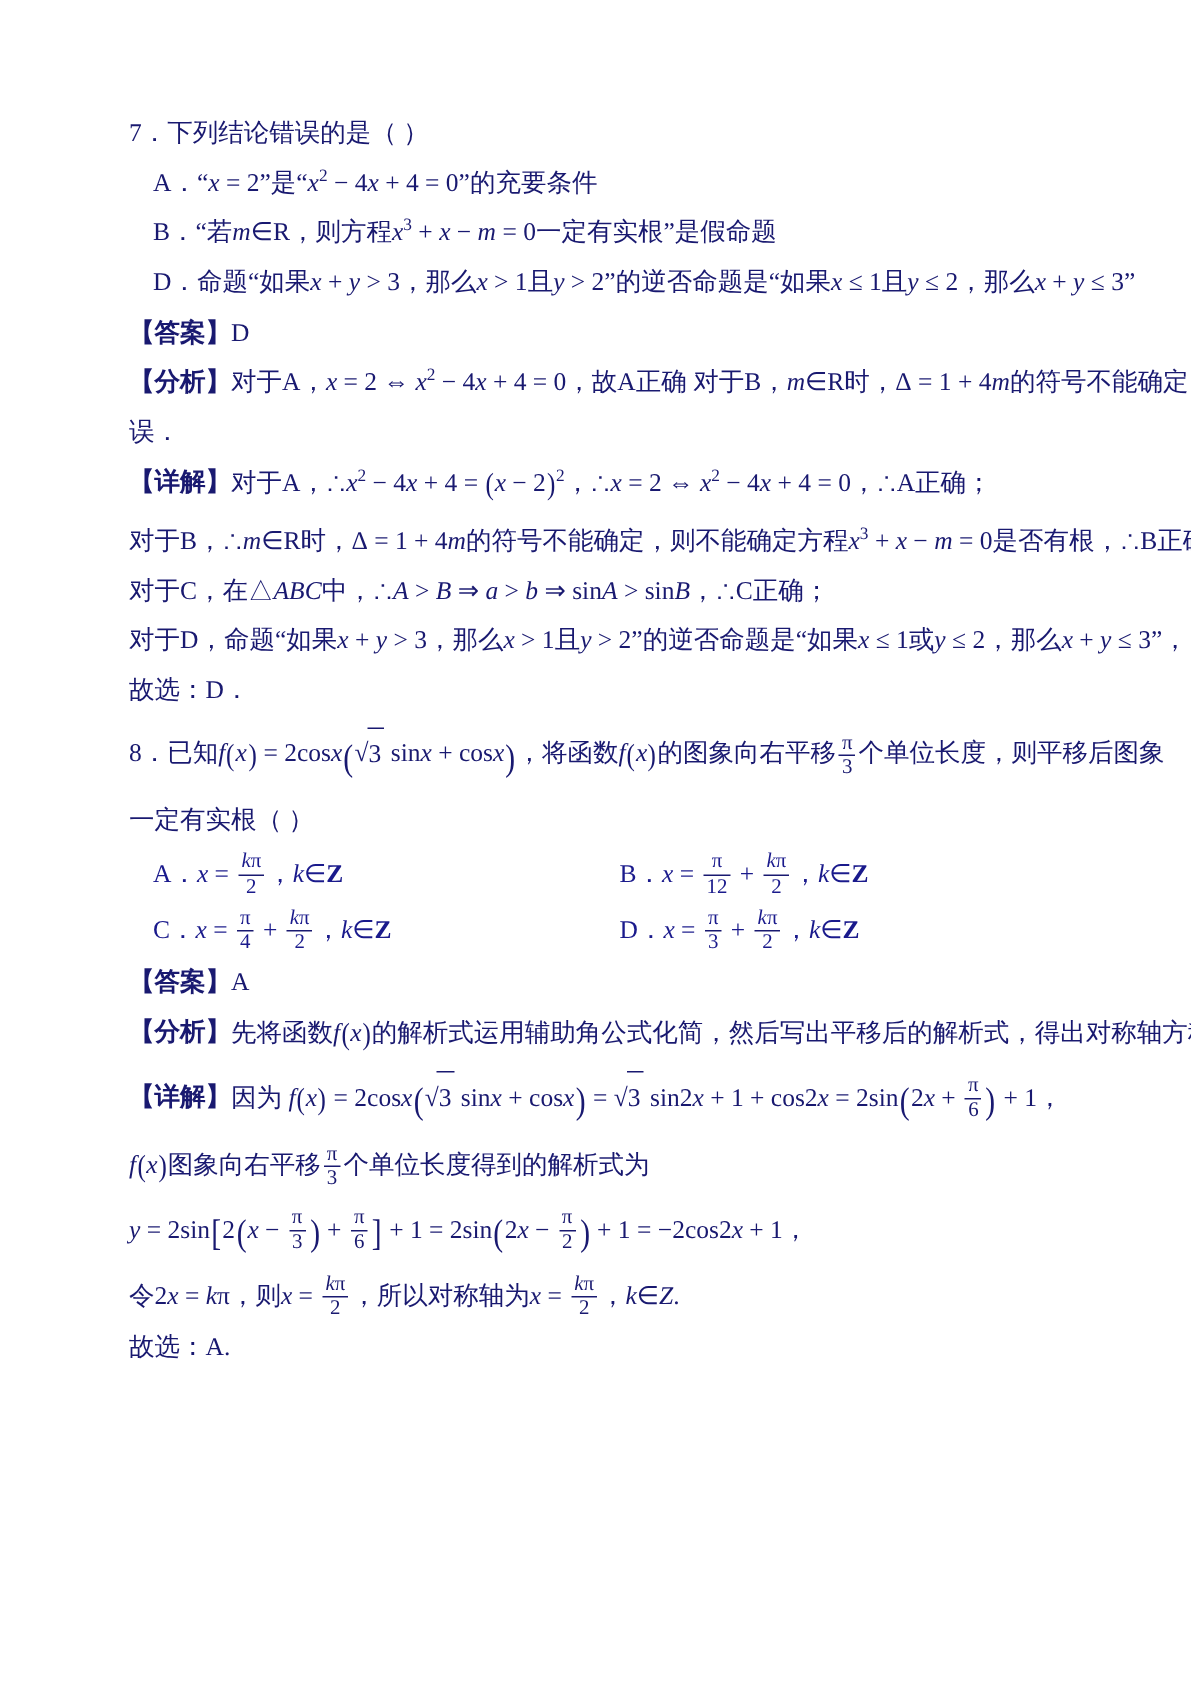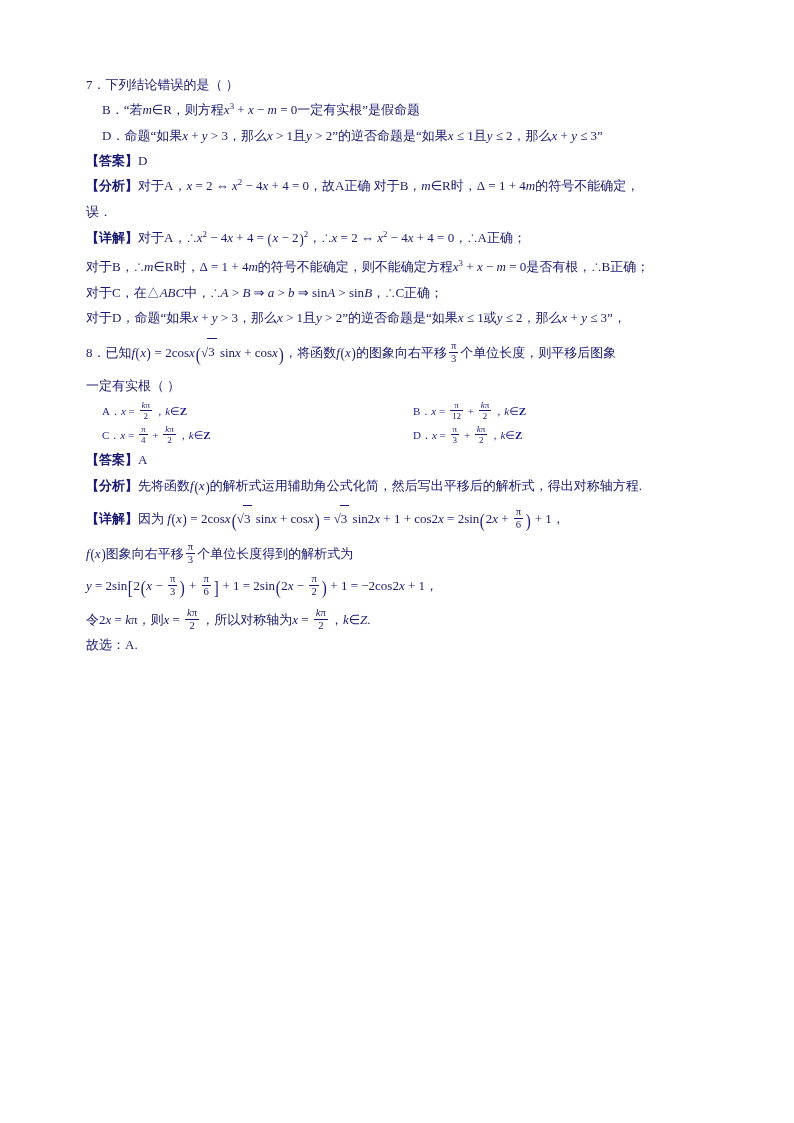--- a/index.html
+++ b/index.html
@@ -10,21 +10,21 @@
     color:#1a1a8c;
     -webkit-font-smoothing:antialiased;
   }
   .page {
     position:relative;
     width:794px; height:1123px;
     box-sizing:border-box;
     padding:72px 86px 60px 86px;
   }
   .line {
-    font-size:13px;
+    font-size:17px;
     line-height:1.95;
     color:#191970;
     white-space:nowrap;
   }
   .tag {
     font-weight:bold;
   }
   .spacer6 { height:6px; }
 
   
@@ -47,33 +47,36 @@
     display:inline-block;
     border-top:1px solid #191970;
     padding:0 2px 0 1px;
     margin-left:-1px;
   }
   .radical { font-style:normal; }
 
   .bigparen { font-size:1.45em; vertical-align:-0.22em; font-style:normal; display:inline-block; transform:scaleX(0.8); }
   .medparen { font-size:1.2em; vertical-align:-0.12em; font-style:normal; display:inline-block; transform:scaleX(0.82); }
 
-  .opt-row { display:flex; font-size:11px; line-height:2.2; }
+  .opt-row { display:flex; font-size:17px; line-height:2.2; }
   .opt-col { width:50%; }
   .choice { padding-left:16px; }
 </style>
 </head>
 <body>
 
 <div class="page">
 
   <div class="line">
     <span>7</span>．<span>下列结论错误的是（     ）</span>
   </div>
 
+  <div class="line choice">
+    <span>A．</span><span>“<span class="m">x</span><span class="mn">&nbsp;=&nbsp;2</span>”是“<span class="m">x</span><sup class="ex">2</sup><span class="mn">&nbsp;−&nbsp;4</span><span class="m">x</span><span class="mn">&nbsp;+&nbsp;4&nbsp;=&nbsp;0</span>”的充要条件</span>
+  </div>
 
   <div class="line choice">
     <span>B．</span><span>“若<span class="m">m</span><span class="mn">∈R</span>，则方程<span class="m">x</span><sup class="ex">3</sup><span class="mn">&nbsp;+&nbsp;</span><span class="m">x</span><span class="mn">&nbsp;−&nbsp;</span><span class="m">m</span><span class="mn">&nbsp;=&nbsp;0</span>一定有实根”是假命题</span>
   </div>
 
 
   <div class="line choice">
     <span>D．</span><span>命题“如果<span class="m">x</span><span class="mn">&nbsp;+&nbsp;</span><span class="m">y</span><span class="mn">&nbsp;&gt;&nbsp;3</span>，那么<span class="m">x</span><span class="mn">&nbsp;&gt;&nbsp;1</span>且<span class="m">y</span><span class="mn">&nbsp;&gt;&nbsp;2</span>”的逆否命题是“如果<span class="m">x</span><span class="mn">&nbsp;≤&nbsp;1</span>且<span class="m">y</span><span class="mn">&nbsp;≤&nbsp;2</span>，那么<span class="m">x</span><span class="mn">&nbsp;+&nbsp;</span><span class="m">y</span><span class="mn">&nbsp;≤&nbsp;3</span>”</span>
   </div>
 
@@ -94,20 +97,23 @@
   <div class="line">
     <span>对于B，∴<span class="m">m</span><span class="mn">∈R</span>时，<span class="mn">Δ&nbsp;=&nbsp;1&nbsp;+&nbsp;4</span><span class="m">m</span>的符号不能确定，则不能确定方程<span class="m">x</span><sup class="ex">3</sup><span class="mn">&nbsp;+&nbsp;</span><span class="m">x</span><span class="mn">&nbsp;−&nbsp;</span><span class="m">m</span><span class="mn">&nbsp;=&nbsp;0</span>是否有根，∴B正确；</span>
   </div>
   <div class="line">
     <span>对于C，在△<span class="m">ABC</span>中，∴<span class="m">A</span><span class="mn">&nbsp;&gt;&nbsp;</span><span class="m">B</span><span class="mn">&nbsp;⇒&nbsp;</span><span class="m">a</span><span class="mn">&nbsp;&gt;&nbsp;</span><span class="m">b</span><span class="mn">&nbsp;⇒&nbsp;sin</span><span class="m">A</span><span class="mn">&nbsp;&gt;&nbsp;sin</span><span class="m">B</span>，∴C正确；</span>
   </div>
   <div class="line">
     <span>对于D，命题“如果<span class="m">x</span><span class="mn">&nbsp;+&nbsp;</span><span class="m">y</span><span class="mn">&nbsp;&gt;&nbsp;3</span>，那么<span class="m">x</span><span class="mn">&nbsp;&gt;&nbsp;1</span>且<span class="m">y</span><span class="mn">&nbsp;&gt;&nbsp;2</span>”的逆否命题是“如果<span class="m">x</span><span class="mn">&nbsp;≤&nbsp;1</span>或<span class="m">y</span><span class="mn">&nbsp;≤&nbsp;2</span>，那么<span class="m">x</span><span class="mn">&nbsp;+&nbsp;</span><span class="m">y</span><span class="mn">&nbsp;≤&nbsp;3</span>”，</span>
   </div>
 
+  <div class="line">
+    <span>故选：D．</span>
+  </div>
 
   <div class="spacer6"></div>
 
   <div class="line">
     <span>8</span>．已知<span class="m">f</span><span class="medparen">(</span><span class="m">x</span><span class="medparen">)</span><span class="mn">&nbsp;=&nbsp;2cos</span><span class="m">x</span><span class="bigparen">(</span><span class="radical">√</span><span class="sqrt"><span class="mn">3</span></span><span class="mn">&nbsp;sin</span><span class="m">x</span><span class="mn">&nbsp;+&nbsp;cos</span><span class="m">x</span><span class="bigparen">)</span>，将函数<span class="m">f</span><span class="medparen">(</span><span class="m">x</span><span class="medparen">)</span>的图象向右平移<span class="frac"><span class="num">π</span><span class="den">3</span></span>个单位长度，则平移后图象
   </div>
   <div class="line">
     <span>一定有实根（     ）</span>
   </div>
 

